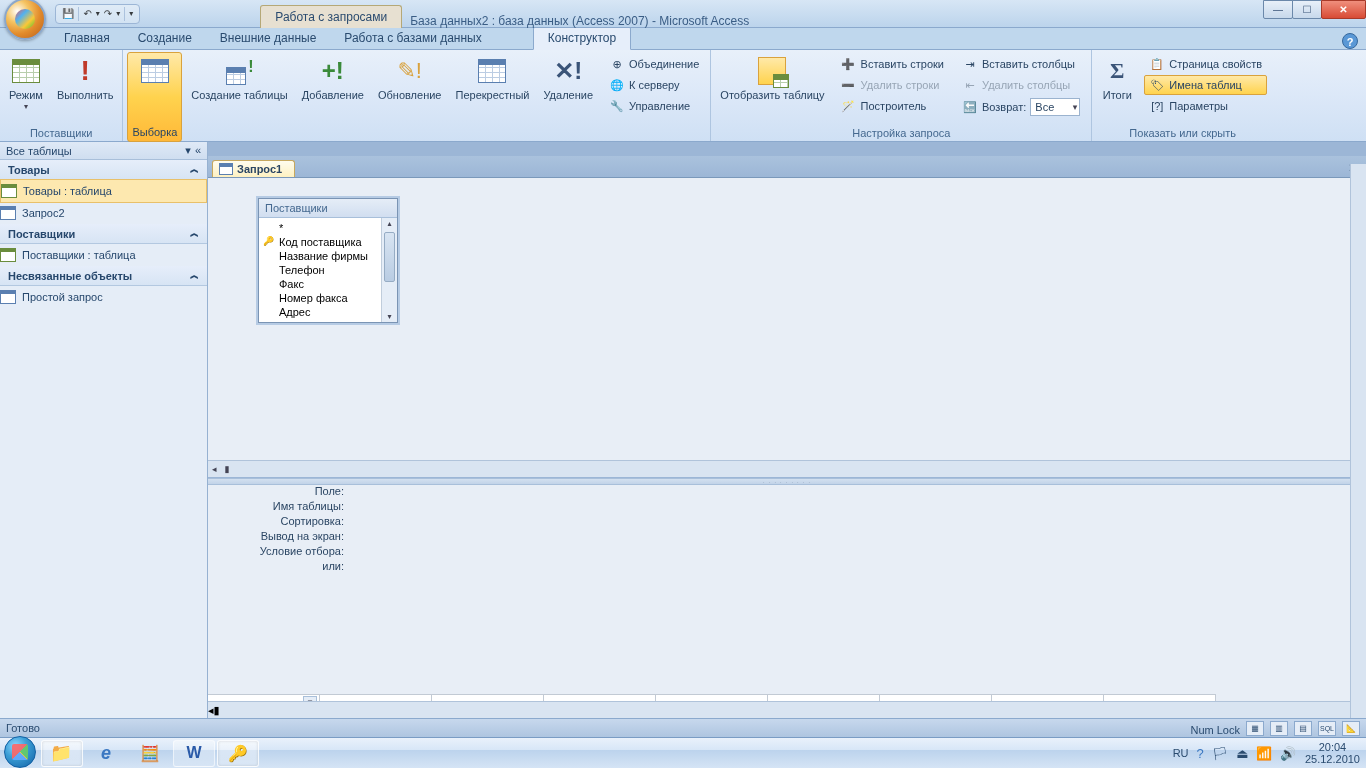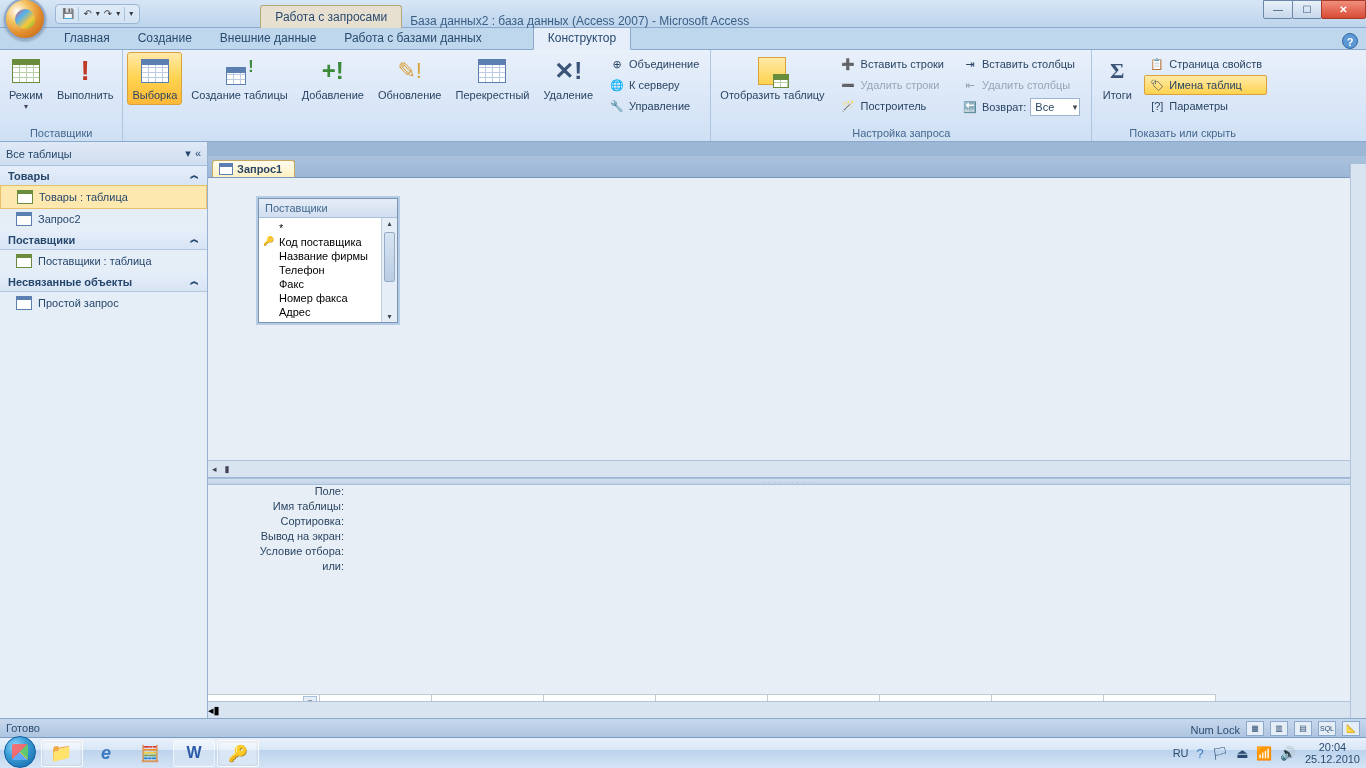--- a/index.html
+++ b/index.html
@@ -23,40 +23,40 @@
 
 .ribbon-tabs { height:22px; background:#bfd7ed; display:flex; align-items:flex-end; padding-left:50px; padding-right:8px; border-bottom:1px solid #8ba9cd;}
 .ribbon-tab { padding:4px 14px; font-size:12px; color:#2a4b6f; cursor:pointer;}
 .ribbon-tab.active { background:#e6eefa; border:1px solid #8ba9cd; border-bottom:1px solid #e6eefa; border-radius:3px 3px 0 0; margin-bottom:-1px;margin-left:37px;}
 .ribbon-help { margin-left:auto; width:16px; height:16px; border-radius:50%; background:#5a98d6; color:#fff; text-align:center; line-height:16px; border:1px solid #36689d; font-size:11px; font-weight:bold;}
 .ribbon-body { height:92px; background:linear-gradient(#e8f0fa,#dce8f8 50%,#cfe0f4); border-bottom:1px solid #8ba9cd; display:flex;}
 .group { border-right:1px solid #aec5e0; display:flex; flex-direction:column; padding:2px 4px 0;}
 .group-content { flex:1; display:flex; align-items:flex-start; gap:4px;}
 .group-label { text-align:center; font-size:11px; color:#44688f; padding:2px 0;}
 .big-btn { display:flex; flex-direction:column; align-items:center; padding:2px 4px; text-align:center; line-height:1.2; min-width:42px; border:1px solid transparent; border-radius:3px;}
-.big-btn.active { background:linear-gradient(#ffe9a8,#ffd34e 50%,#ffb838); border:1px solid #d9a23d;}
+.big-btn.active { background:linear-gradient(#ffe9a8,#ffd34e 50%,#ffb838); border:1px solid #d9a23d;gap:37px;}
 .big-btn .ico { width:32px; height:32px; margin-bottom:2px; display:flex; align-items:center; justify-content:center;}
 .big-btn .lbl { font-size:11px; color:#2a4563;}
 .small-list { display:flex; flex-direction:column; gap:1px; padding:2px 2px;}
 .small-btn { display:flex; align-items:center; gap:4px; padding:1px 4px; font-size:11px; color:#2a4563; border:1px solid transparent; border-radius:2px;}
 .small-btn.disabled { color:#97a5b5;}
 .small-btn.active { background:linear-gradient(#ffe9a8,#ffd34e); border:1px solid #d9a23d;}
 .small-btn .ico{width:16px;height:16px;display:inline-flex;align-items:center;justify-content:center;}
 .return-box{display:flex;align-items:center;gap:4px;}
 .return-box .combo{width:50px;height:18px;background:#fff;border:1px solid #9bb3cf;display:flex;align-items:center;padding:0 4px;position:relative;}
 .return-box .combo::after{content:"▾";position:absolute;right:2px;font-size:9px;color:#445;}
 
 
 .workspace { position:absolute; top:142px; bottom:50px; left:0; right:0; display:flex;}
 .nav-pane { width:208px; background:#e5edf7; border-right:1px solid #96b1d1;}
-.nav-head { height:24px; background:linear-gradient(#dfe9f6,#cfdef0); border-bottom:1px solid #a8bfda; display:flex; align-items:center; padding:0 6px; color:#26476c;}
+.nav-head { height:18px; background:linear-gradient(#dfe9f6,#cfdef0); border-bottom:1px solid #a8bfda; display:flex; align-items:center; padding:0 6px; color:#26476c;}
 .nav-head .arrow{margin-left:auto;display:flex;gap:4px;font-size:9px;}
 .nav-group { background:linear-gradient(#e6eefa,#d7e4f4); border-bottom:1px solid #b3c8e0; padding:3px 8px; font-weight:bold; color:#26476c; display:flex; align-items:center;}
 .nav-group .chev{margin-left:auto;font-size:9px;}
-.nav-item { padding:4px 8px 4px 16px; display:flex; align-items:center; gap:6px; color:#26476c;}
+.nav-item { padding:4px 8px 4px 0; display:flex; align-items:center; gap:6px; color:#26476c;}
 .nav-item.sel { background:#fde8af; border:1px solid #e8c06a; margin:-1px 0;}
 .nav-item .ico{width:16px;height:14px;background:#fff;border:1px solid #6a8d3d;display:inline-block;position:relative;}
 .nav-item .ico::before{content:"";position:absolute;left:0;right:0;top:0;height:3px;background:#6a8d3d;}
 .nav-item .ico.query{border-color:#5a7fb0;}
 .nav-item .ico.query::before{background:#5a7fb0;}
 
 
 .doc { flex:1; display:flex; flex-direction:column; background:#9cb6d6; position:relative;}
 .doc-tabs { height:22px; background:linear-gradient(#aac2dd,#9cb6d6); display:flex; align-items:flex-end; padding-left:4px; border-bottom:1px solid #7a98ba;margin-top:14px;}
 .doc-tab { background:linear-gradient(#fefcef,#fef1c1); border:1px solid #c6a85f; border-bottom:none; border-radius:3px 3px 0 0; padding:2px 12px 2px 6px; display:flex; align-items:center; gap:4px; font-weight:bold; color:#2a4563;}

